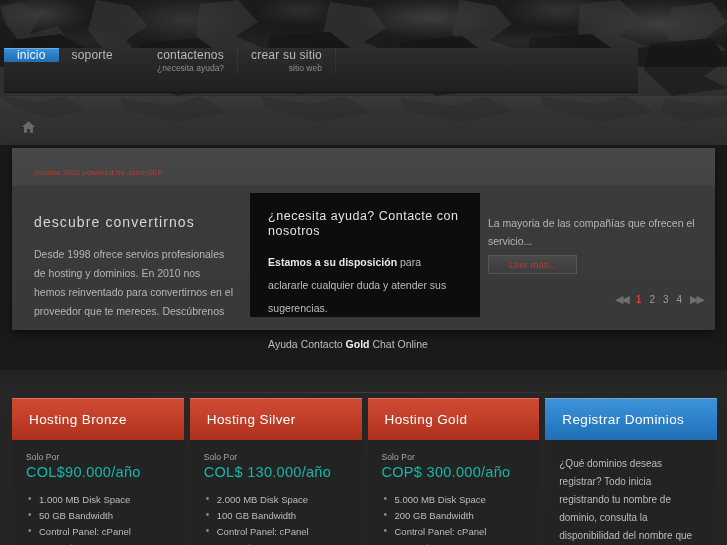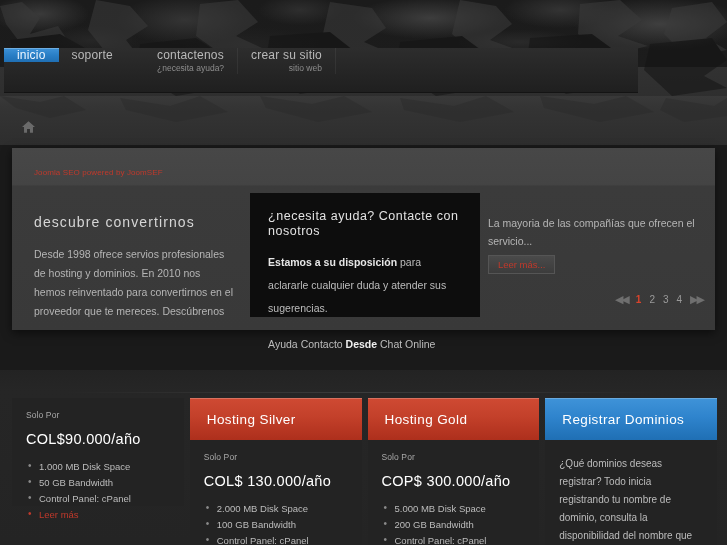--- a/index.html
+++ b/index.html
@@ -117,21 +117,21 @@
   }
   .news-head{
     font-size:11.5px; color:#d9432c; font-weight:bold; letter-spacing:.1px;
     margin-bottom:11px;
   }
   .news-text{ font-size:10.5px; line-height:18px; color:#b5b5b5; }
   .news-btn{
     display:inline-block; margin-top:5px;
     background:linear-gradient(#4a4a4a,#3c3c3c);
     border:1px solid #555; color:#c0392b;
-    font-size:9.5px; padding:3px 9px; cursor:pointer;
+    font-size:9.5px; padding:3px 20px; cursor:pointer;
   }
 
   .pager{
     position:absolute; right:12px; bottom:24px;
     display:flex; align-items:center; gap:8px;
     font-size:10px; color:#9a9a9a;
   }
   .pager span{ cursor:pointer; }
   .pager .pg.active{ color:#d9432c; font-weight:bold; }
   .pager .arrow{ color:#6f6f6f; letter-spacing:-2px; font-size:11px; }
@@ -156,21 +156,21 @@
     height:42px; display:flex; align-items:center; padding-left:17px;
     color:#fff; font-size:13.5px; letter-spacing:.4px;
     background:linear-gradient(#cf4a33 0%, #c3402a 45%, #ad2f1c 100%);
     box-shadow:inset 0 1px 0 rgba(255,255,255,.22);
   }
   .card.blue .card-head{
     background:linear-gradient(#3f93d8 0%, #2f84cd 45%, #1f6fb4 100%);
   }
   .card-body{ background:#232323; padding:12px 14px 0 14px; height:108px; }
   .price-label{ font-size:8.5px; color:#a9a9a9; letter-spacing:.1px; }
-  .price{ font-size:14.5px; color:#ffffff; letter-spacing:.3px; margin:11px 0 12px; }
+  .price{ font-size:14.5px; color:#14b8a6; letter-spacing:.3px; margin:2px 0 12px; }
   .feats{ list-style:none; }
   .feats li{
     font-size:9.5px; color:#bcbcbc; line-height:16px;
     padding-left:13px; position:relative;
   }
   .feats li:before{
     content:"•"; position:absolute; left:2px; top:-1px; color:#8a8a8a; font-size:10px;
   }
   .feats li.more{ color:#c0392b; }
   .feats li.more:before{ color:#c0392b; }
@@ -248,21 +248,21 @@
         <p class="col-text">Desde 1998 ofrece servios profesionales de hosting y dominios. En 2010 nos hemos reinventado para convertirnos en el proveedor que te mereces. Descúbrenos</p>
       </div>
 
       <div class="col-mid">
         <div class="help-box">
           <h3 class="help-title">¿necesita ayuda? Contacte con nosotros</h3>
           <p class="help-text"><b>Estamos a su disposición</b><span> para aclararle cualquier duda y atender sus sugerencias.</span></p>
           <div class="help-links">
             <a href="#">Ayuda</a>
             <a href="#">Contacto</a>
-            <a href="#" class="bold">Desde</a>
+            <a href="#" class="bold">Gold</a>
             <a href="#">Chat Online</a>
           </div>
         </div>
       </div>
 
       <div class="col-right">
         <p class="news-text">La mayoria de las compañías que ofrecen el servicio...</p>
         <button class="news-btn">Leer más...</button>
       </div>
 
@@ -277,20 +277,21 @@
       <span class="arrow">▶▶</span>
     </div>
   </section>
 
   <div class="cards-bg"></div>
   <div class="cards-sep"></div>
 
   <div class="cards">
 
     <div class="card">
+      <div class="card-head">Hosting Bronze</div>
       <div class="card-body">
         <div class="price-label">Solo Por</div>
         <div class="price">COL$90.000/año</div>
         <ul class="feats">
           <li>1.000 MB Disk Space</li>
           <li>50 GB Bandwidth</li>
           <li>Control Panel: cPanel</li>
           <li class="more">Leer más</li>
         </ul>
       </div>

